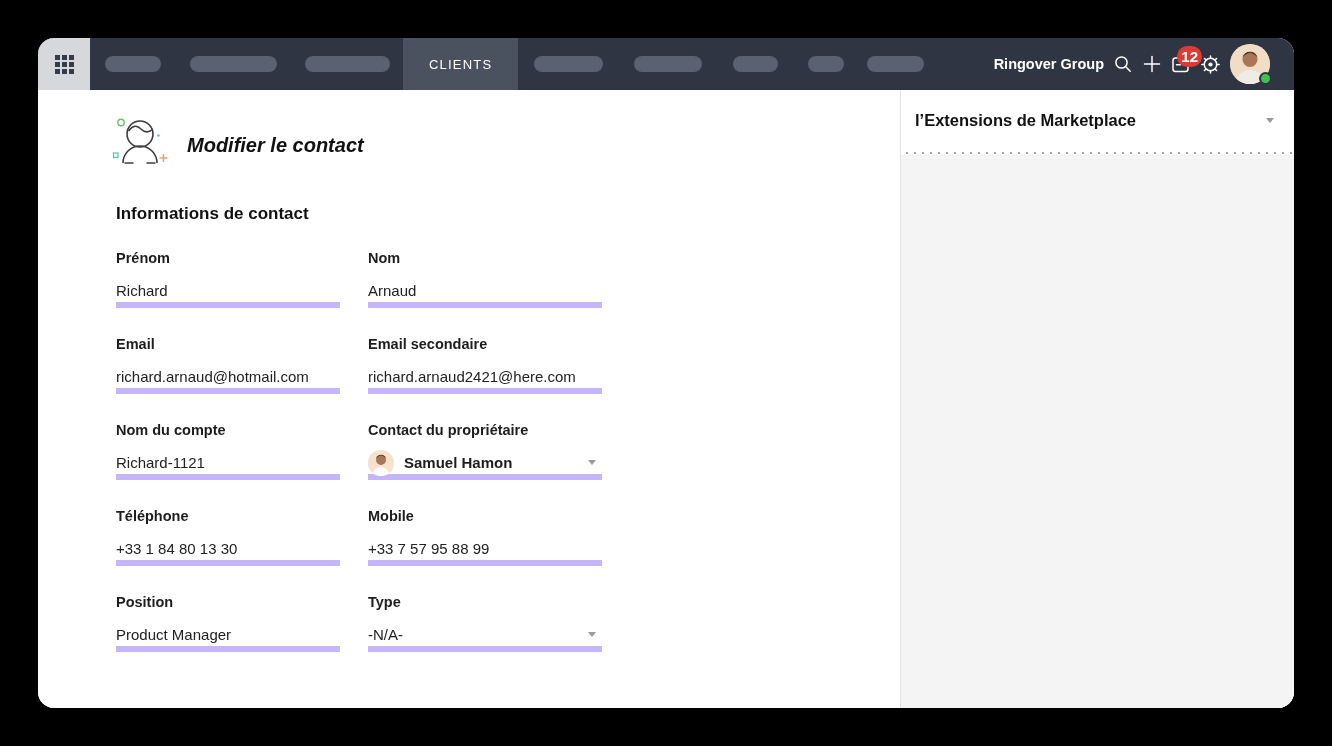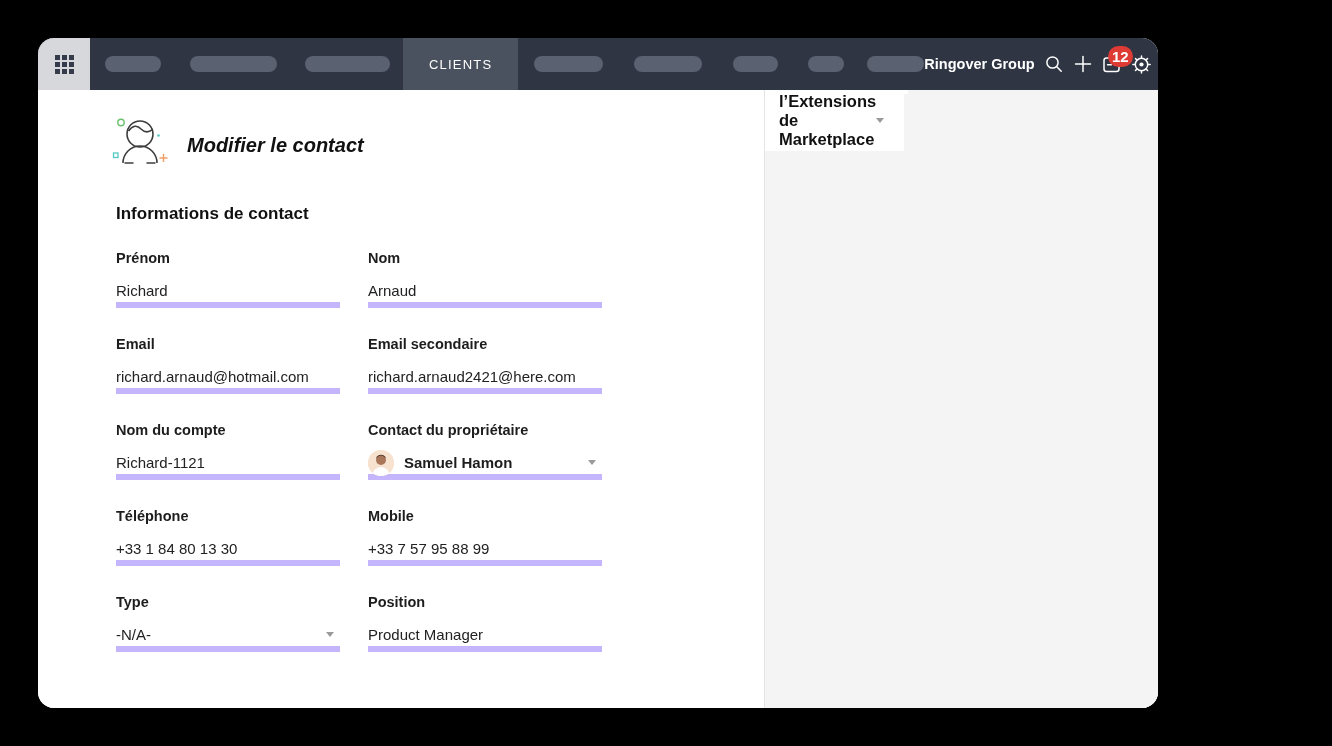--- a/index.html
+++ b/index.html
@@ -1,20 +1,20 @@
 <!DOCTYPE html>
 <html><head>
 <meta charset="utf-8">
 <style>
   * { margin: 0; padding: 0; box-sizing: border-box; }
   html, body { width: 1332px; height: 746px; background: #000; font-family: "Liberation Sans", sans-serif; }
 
   .window {
     position: absolute; left: 38px; top: 38px;
-    width: 1120px; height: 670px;
+    width: 1256px; height: 670px;
     border-radius: 16px; overflow: hidden;
     background: #ffffff;
     display: flex; flex-direction: column;
   }
 
   
   .topbar {
     height: 52px; flex: 0 0 52px;
     background: #2f3543;
     display: flex; align-items: center;
@@ -100,21 +100,21 @@
     width: 26px; height: 26px; border-radius: 50%;
     background: #f6e2cf; margin-right: 10px; flex: 0 0 26px; overflow: hidden;
   }
   .owner-name { font-weight: 600; color: #1d1d1d; }
 
   
   .side-panel {
     width: 394px; flex: 0 0 394px;
     border-left: 1px solid #e4e4e4;
     background: #f4f4f4;
-    display: flex; 
+    display: flex; flex-direction: column;
   }
   .panel-header {
     background: #fff; height: 61px; flex: 0 0 61px;
     display: flex; align-items: center; justify-content: space-between;
     padding: 0 20px 0 14px;
   }
   .panel-title { font-size: 16.5px; font-weight: 700; color: #111; }
   .panel-dotted {
     height: 4px; flex: 0 0 4px; background-color: #fff;
     background-image: radial-gradient(circle, #a0a0a0 1.1px, transparent 1.4px);
@@ -288,32 +288,32 @@
           </div>
         </div>
         <div class="field">
           <div class="field-label">Mobile</div>
           <div class="value-row">
             <span>+33 7 57 95 88 99</span>
           </div>
         </div>
 
         <div class="field">
+          <div class="field-label">Position</div>
+          <div class="value-row">
+            <span>Product Manager</span>
+          </div>
+        </div>
+        <div class="field">
           <div class="field-label">Type</div>
           <div class="value-row select">
             <span>-N/A-</span>
             <span class="caret"></span>
           </div>
         </div>
-        <div class="field">
-          <div class="field-label">Position</div>
-          <div class="value-row">
-            <span>Product Manager</span>
-          </div>
-        </div>
 
       </div>
     </div>
 
     <div class="side-panel">
       <div class="panel-header">
         <span class="panel-title">l’Extensions de Marketplace</span>
         <span class="caret" style="margin:0;"></span>
       </div>
       <div class="panel-dotted"></div>

